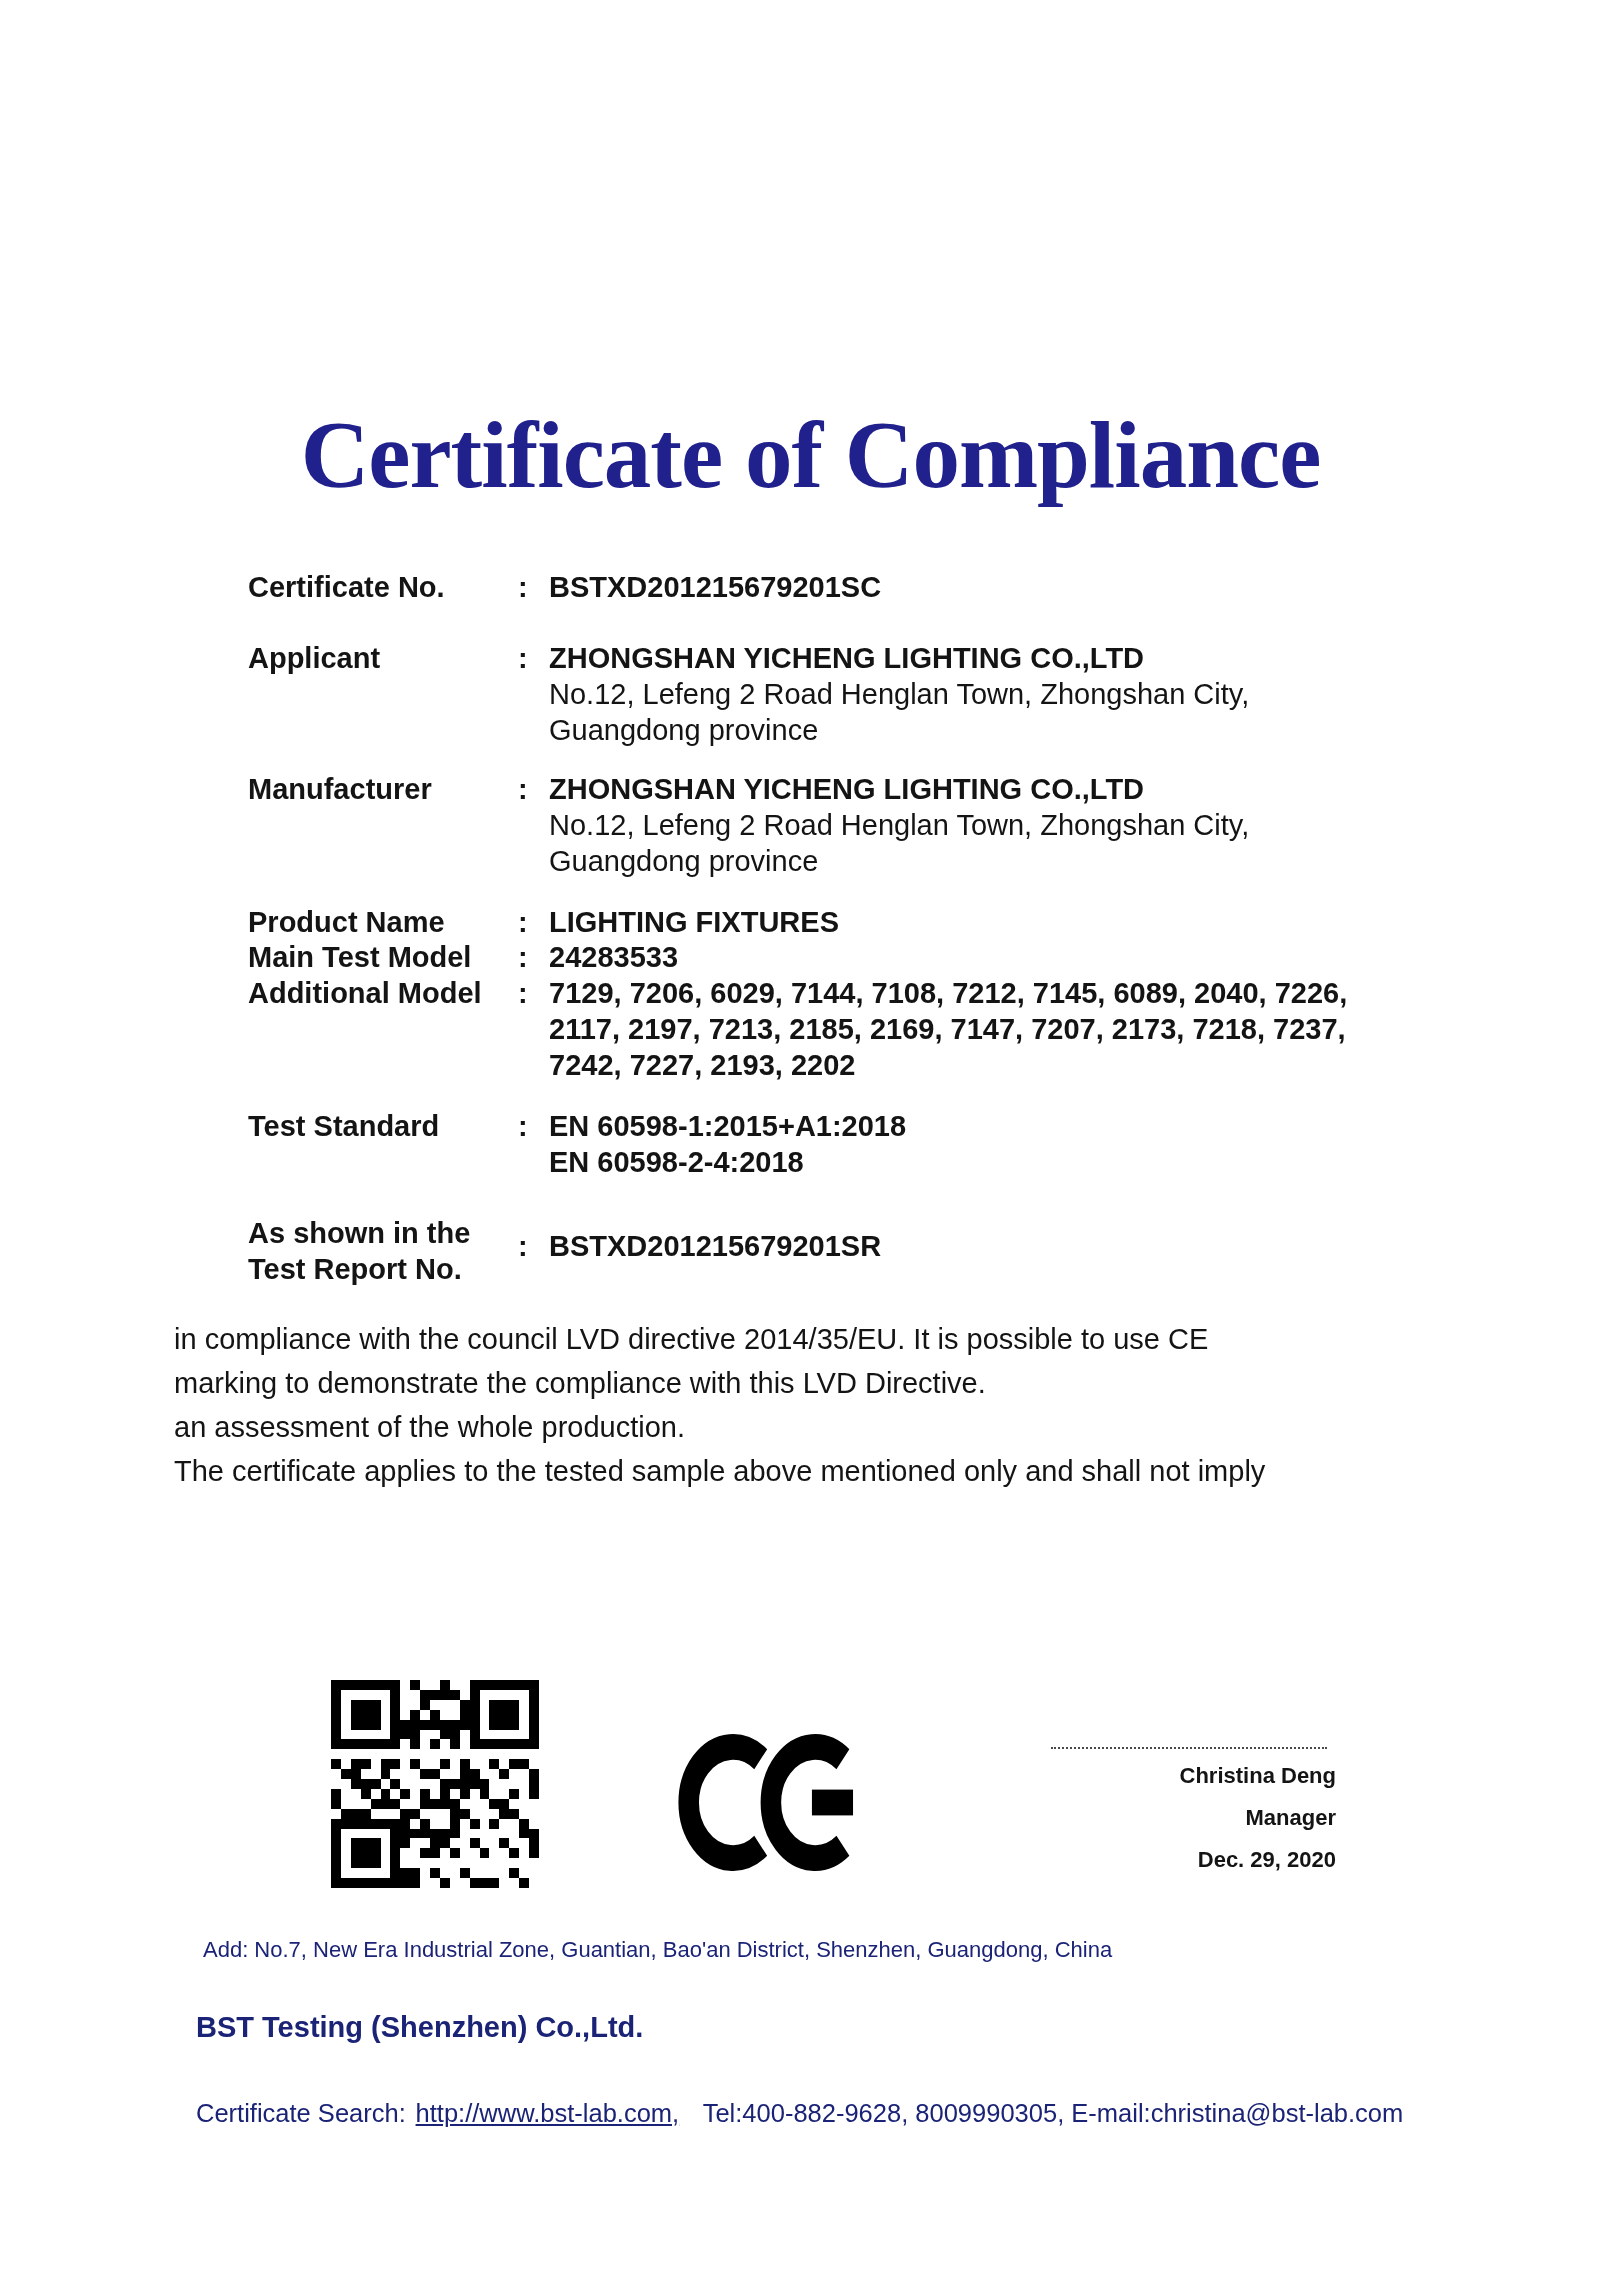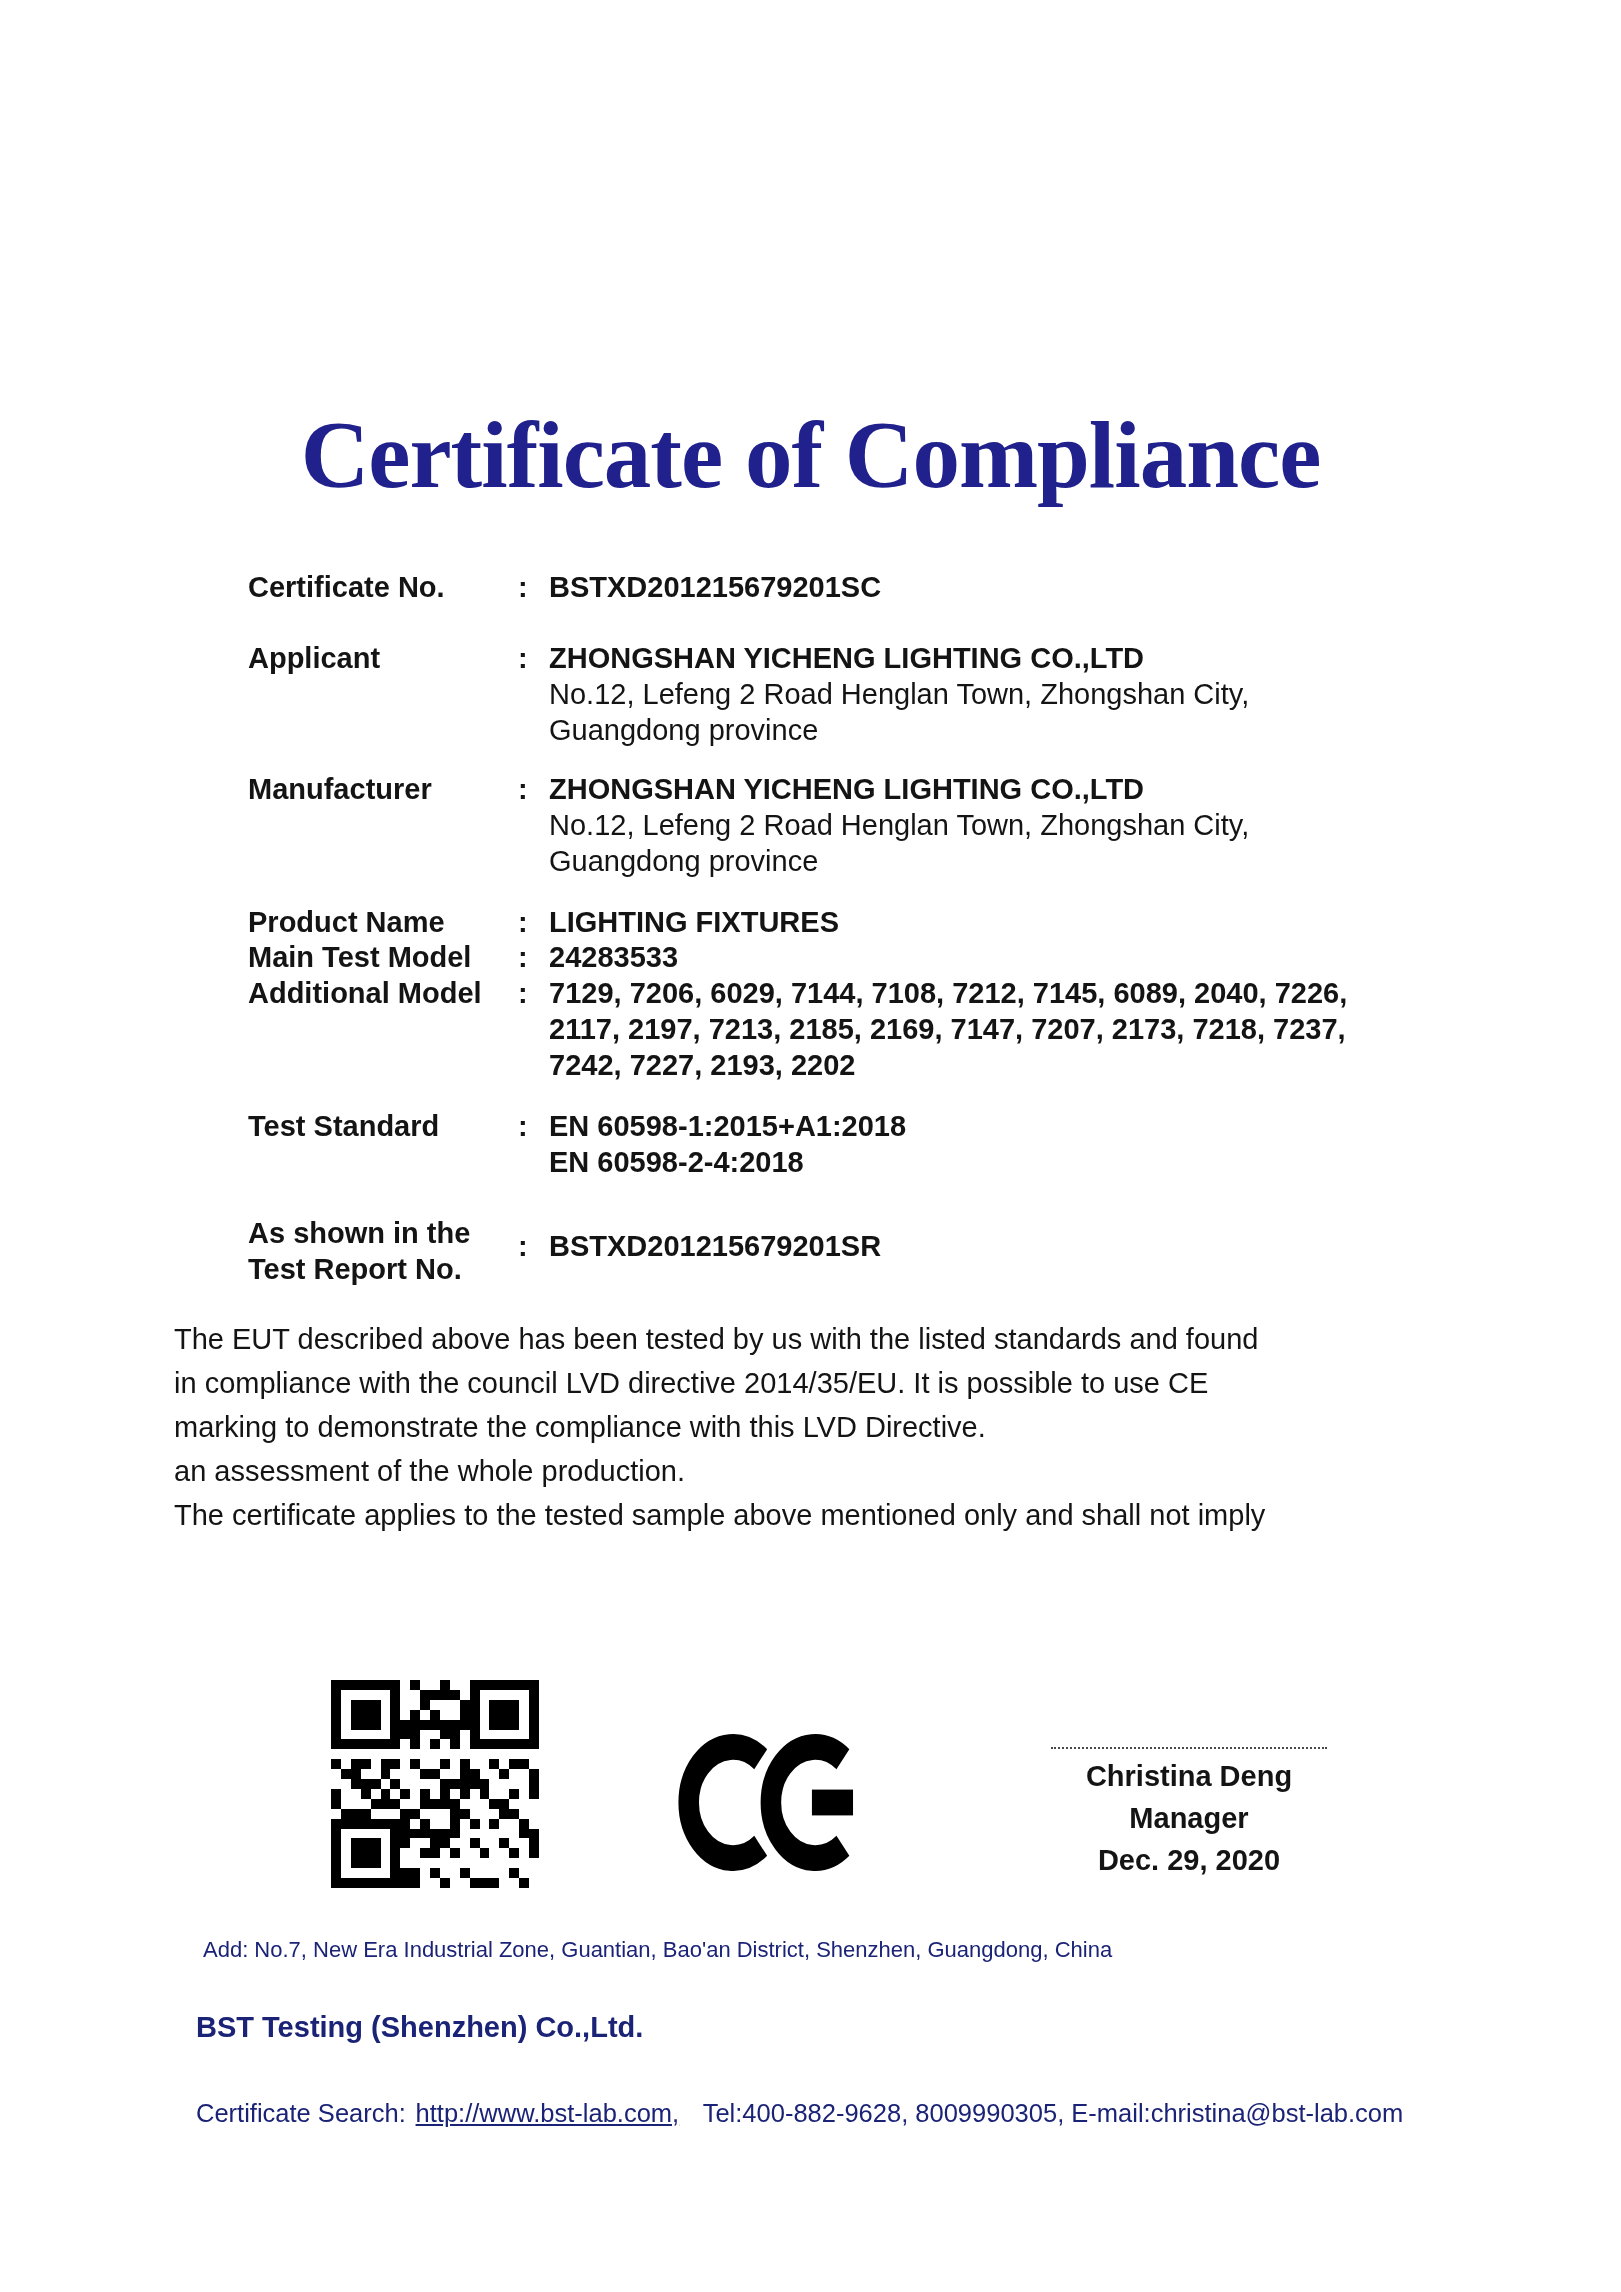--- a/index.html
+++ b/index.html
@@ -29,21 +29,21 @@
   .statement{position:absolute;left:174px;top:1317px;font-size:29px;line-height:44px;color:var(--text-color,#111);}
   .statement div{white-space:nowrap;}
   .qr{
     position:absolute;left:331px;top:1680px;width:208px;height:208px;
     display:grid;grid-template-columns:repeat(21,1fr);grid-template-rows:repeat(21,1fr);
   }
   .qr i{display:block;}
   .qr i.d{background:var(--mark-color,#000);}
   .ce{position:absolute;left:676px;top:1733px;width:196px;height:139px;}
   .ce svg{width:100%;height:100%;display:block;}
-  .sig{position:absolute;left:1042px;top:1735px;width:294px;text-align:center;font-size:29px;line-height:42px;font-weight:bold;}
+  .sig{position:absolute;left:1042px;top:1735px;width:294px;text-align:right;font-size:22px;line-height:42px;font-weight:bold;}
   .dotline{height:0;border-top:2.9px dotted #4a4a4a;width:276px;margin:11.8px auto 5.9px auto;}
   .footer-company{position:absolute;left:196px;top:2010px;font-size:29px;line-height:35px;font-weight:bold;color:var(--footer-color,#1b2377);white-space:nowrap;}
   .footer-address{position:absolute;left:203px;top:1935px;font-size:22px;line-height:29px;color:var(--footer-color,#1b2377);white-space:nowrap;}
   .footer-search{position:absolute;left:196px;top:2098px;font-size:25.5px;line-height:31px;color:var(--footer-color,#1b2377);white-space:nowrap;}
   .footer-search .lbl{margin-right:9.8px;}
   .footer-search a{color:var(--footer-color,#1b2377);text-decoration:underline;cursor:pointer;}
   .footer-search .contact{margin-left:23.5px;}
 </style>
 </head>
 <body>
@@ -112,21 +112,20 @@
   <div class="frow" style="top:1211px">
     <div class="flabel">
       <div>As shown in the</div>
       <div>Test Report No.</div>
     </div>
     <div class="fcolon" style="top:16.7px">:</div>
     <div class="fvalue bold" style="top:16.7px">BSTXD201215679201SR</div>
   </div>
 
   <div class="statement">
-    <div>The EUT described above has been tested by us with the listed standards and found</div>
     <div>in compliance with the council LVD directive 2014/35/EU. It is possible to use CE</div>
     <div>marking to demonstrate the compliance with this LVD Directive.</div>
     <div>an assessment of the whole production.</div>
     <div>The certificate applies to the tested sample above mentioned only and shall not imply</div>
   </div>
 
   <div class="qr">
       <i class="d"></i>
       <i class="d"></i>
       <i class="d"></i>

